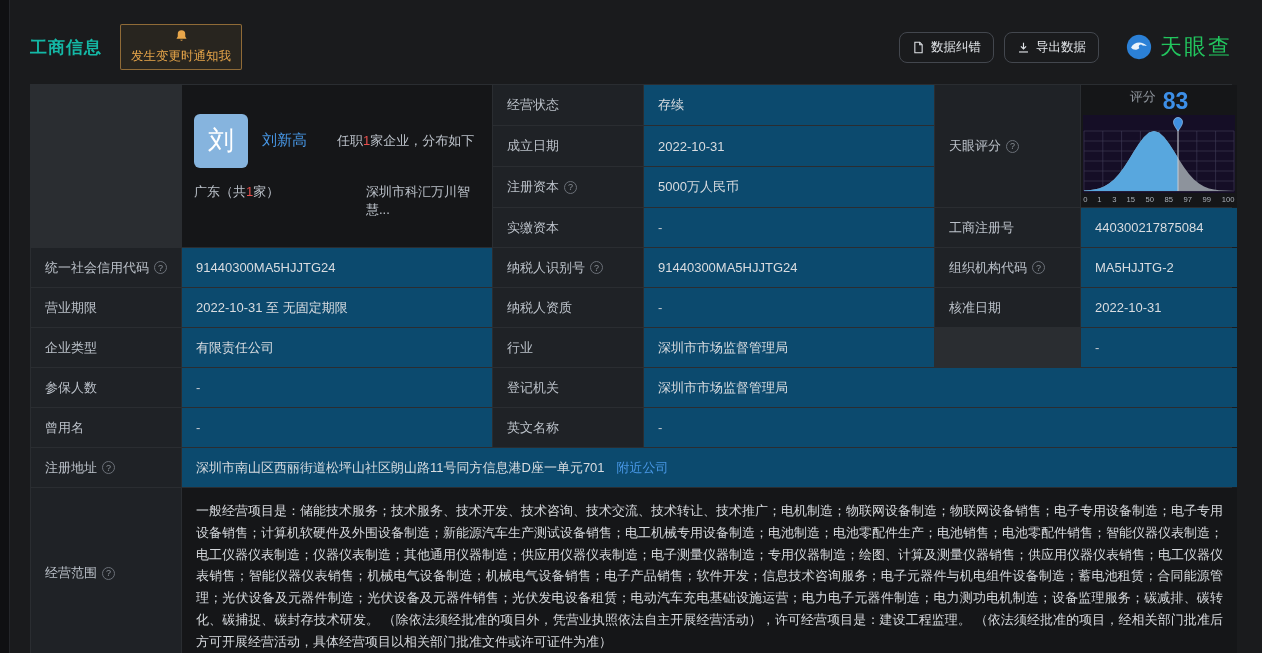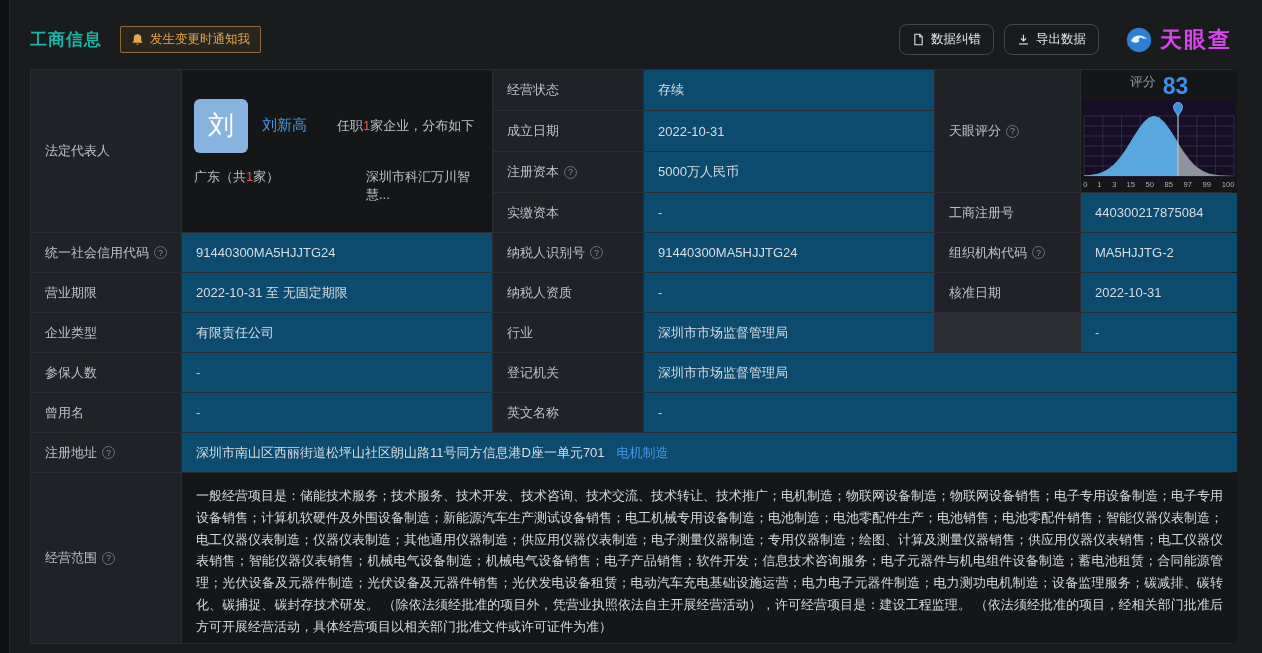--- a/index.html
+++ b/index.html
@@ -6,27 +6,27 @@
   html,body { width:1262px; height:653px; background:#1a1b1d; overflow:hidden;
     font-family:"Liberation Sans","DejaVu Sans",sans-serif; }
   body::before { content:""; position:fixed; left:0; top:0; width:9px; height:100%;
     background:#0f1012; border-right:1px solid #24262a; }
 
   
   .hdr { display:flex; align-items:center; padding:24px 30px 12px 30px; }
   .title { color:#14b8a6; font-size:17px; font-weight:700; letter-spacing:1px; }
   .notify-btn { margin-left:18px; display:inline-flex; align-items:center; gap:6px;
     padding:4px 10px; font-size:12.5px; color:#e8a64a; background:rgba(232,166,74,.07);
-    border:1px solid rgba(232,166,74,.55); border-radius:2px; cursor:pointer; }
+    border:1px solid rgba(232,166,74,.55); border-radius:2px; cursor:pointer;flex-direction:column; }
   .hdr-right { margin-left:auto; display:flex; align-items:center; gap:10px; }
   .tool-btn { display:inline-flex; align-items:center; gap:6px; padding:6px 12px;
     font-size:12.5px; color:#e2e5e9; background:transparent; border:1px solid #43474e;
     border-radius:8px; cursor:pointer; }
   .brand { display:flex; align-items:center; gap:7px; margin-left:16px; }
-  .brand-text { font-size:22px; font-weight:700; color:#d946ef; letter-spacing:2px; }
+  .brand-text { font-size:22px; font-weight:400; color:#22c55e; letter-spacing:2px; }
 
   
   .tbl { margin:2px 30px 0 30px; width:1202px; background:#2a2d31; border:1px solid #2a2d31;
     display:grid; gap:1px;
     grid-template-columns:150px 310px 150px 290px 145px 156px;
     grid-template-rows:40px 40px 40px 39px 39px 39px 39px 39px 39px 39px 170px; }
   .c { display:flex; align-items:center; font-size:13px; overflow:hidden; }
   .l { background:#1f2226; color:#bcc2ca; padding:0 10px 0 14px; }
   .v { background:#0c4a6e; color:#d9dcе0; color:#d9dce0; padding:0 14px; }
   .help { display:inline-flex; align-items:center; justify-content:center; width:13px; height:13px;
@@ -94,23 +94,20 @@
         <path d="M6.5 15.5c3.5-6.5 12-7 17-1.5-3.5-1.5-7-.5-8.5 2.5-3.5 2.5-6.5 1.5-8.5-1z" fill="#eaf3fb"></path>
         <circle cx="17" cy="14.5" r="2.2" fill="#2b80d6"></circle>
       </svg>
       <span class="brand-text">天眼查</span>
     </div>
   </div>
 </div>
 
 <div class="tbl">
 
-  <div class="c l" style="grid-area:1/1/5/2">
-    <span>法定代表人</span>
-  </div>
   <div class="legal" style="grid-area:1/2/5/3">
     <div class="legal-r1">
       <div class="avatar">刘</div>
       <a class="legal-name lnk">刘新高</a>
       <span class="legal-emp"><span>任职</span><span class="red">1</span><span>家企业，分布如下</span></span>
     </div>
     <div class="legal-r2">
       <span class="reg"><span>广东（共</span><span class="red">1</span><span>家）</span></span>
       <span>深圳市科汇万川智慧...</span>
     </div>
@@ -282,21 +279,21 @@
   <div class="c v dash" style="grid-area:9/4/10/7">
       <span>-</span>
     </div>
 
   <div class="c l" style="grid-area:10/1/11/2">
       <span>注册地址</span>
       <span class="help">?</span>
     </div>
   <div class="c v addr-cell" style="grid-area:10/2/11/7">
     <span>深圳市南山区西丽街道松坪山社区朗山路11号同方信息港D座一单元701</span>
-    <a class="lnk" style="margin-left:12px">电机制造</a>
+    <a class="lnk" style="margin-left:12px">附近公司</a>
   </div>
 
   <div class="c l" style="grid-area:11/1/12/2">
       <span>经营范围</span>
       <span class="help">?</span>
     </div>
   <div class="scope" style="grid-area:11/2/12/7">一般经营项目是：储能技术服务；技术服务、技术开发、技术咨询、技术交流、技术转让、技术推广；电机制造；物联网设备制造；物联网设备销售；电子专用设备制造；电子专用设备销售；计算机软硬件及外围设备制造；新能源汽车生产测试设备销售；电工机械专用设备制造；电池制造；电池零配件生产；电池销售；电池零配件销售；智能仪器仪表制造；电工仪器仪表制造；仪器仪表制造；其他通用仪器制造；供应用仪器仪表制造；电子测量仪器制造；专用仪器制造；绘图、计算及测量仪器销售；供应用仪器仪表销售；电工仪器仪表销售；智能仪器仪表销售；机械电气设备制造；机械电气设备销售；电子产品销售；软件开发；信息技术咨询服务；电子元器件与机电组件设备制造；蓄电池租赁；合同能源管理；光伏设备及元器件制造；光伏设备及元器件销售；光伏发电设备租赁；电动汽车充电基础设施运营；电力电子元器件制造；电力测功电机制造；设备监理服务；碳减排、碳转化、碳捕捉、碳封存技术研发。 （除依法须经批准的项目外，凭营业执照依法自主开展经营活动），许可经营项目是：建设工程监理。 （依法须经批准的项目，经相关部门批准后方可开展经营活动，具体经营项目以相关部门批准文件或许可证件为准）</div>
 
 </div>
 

